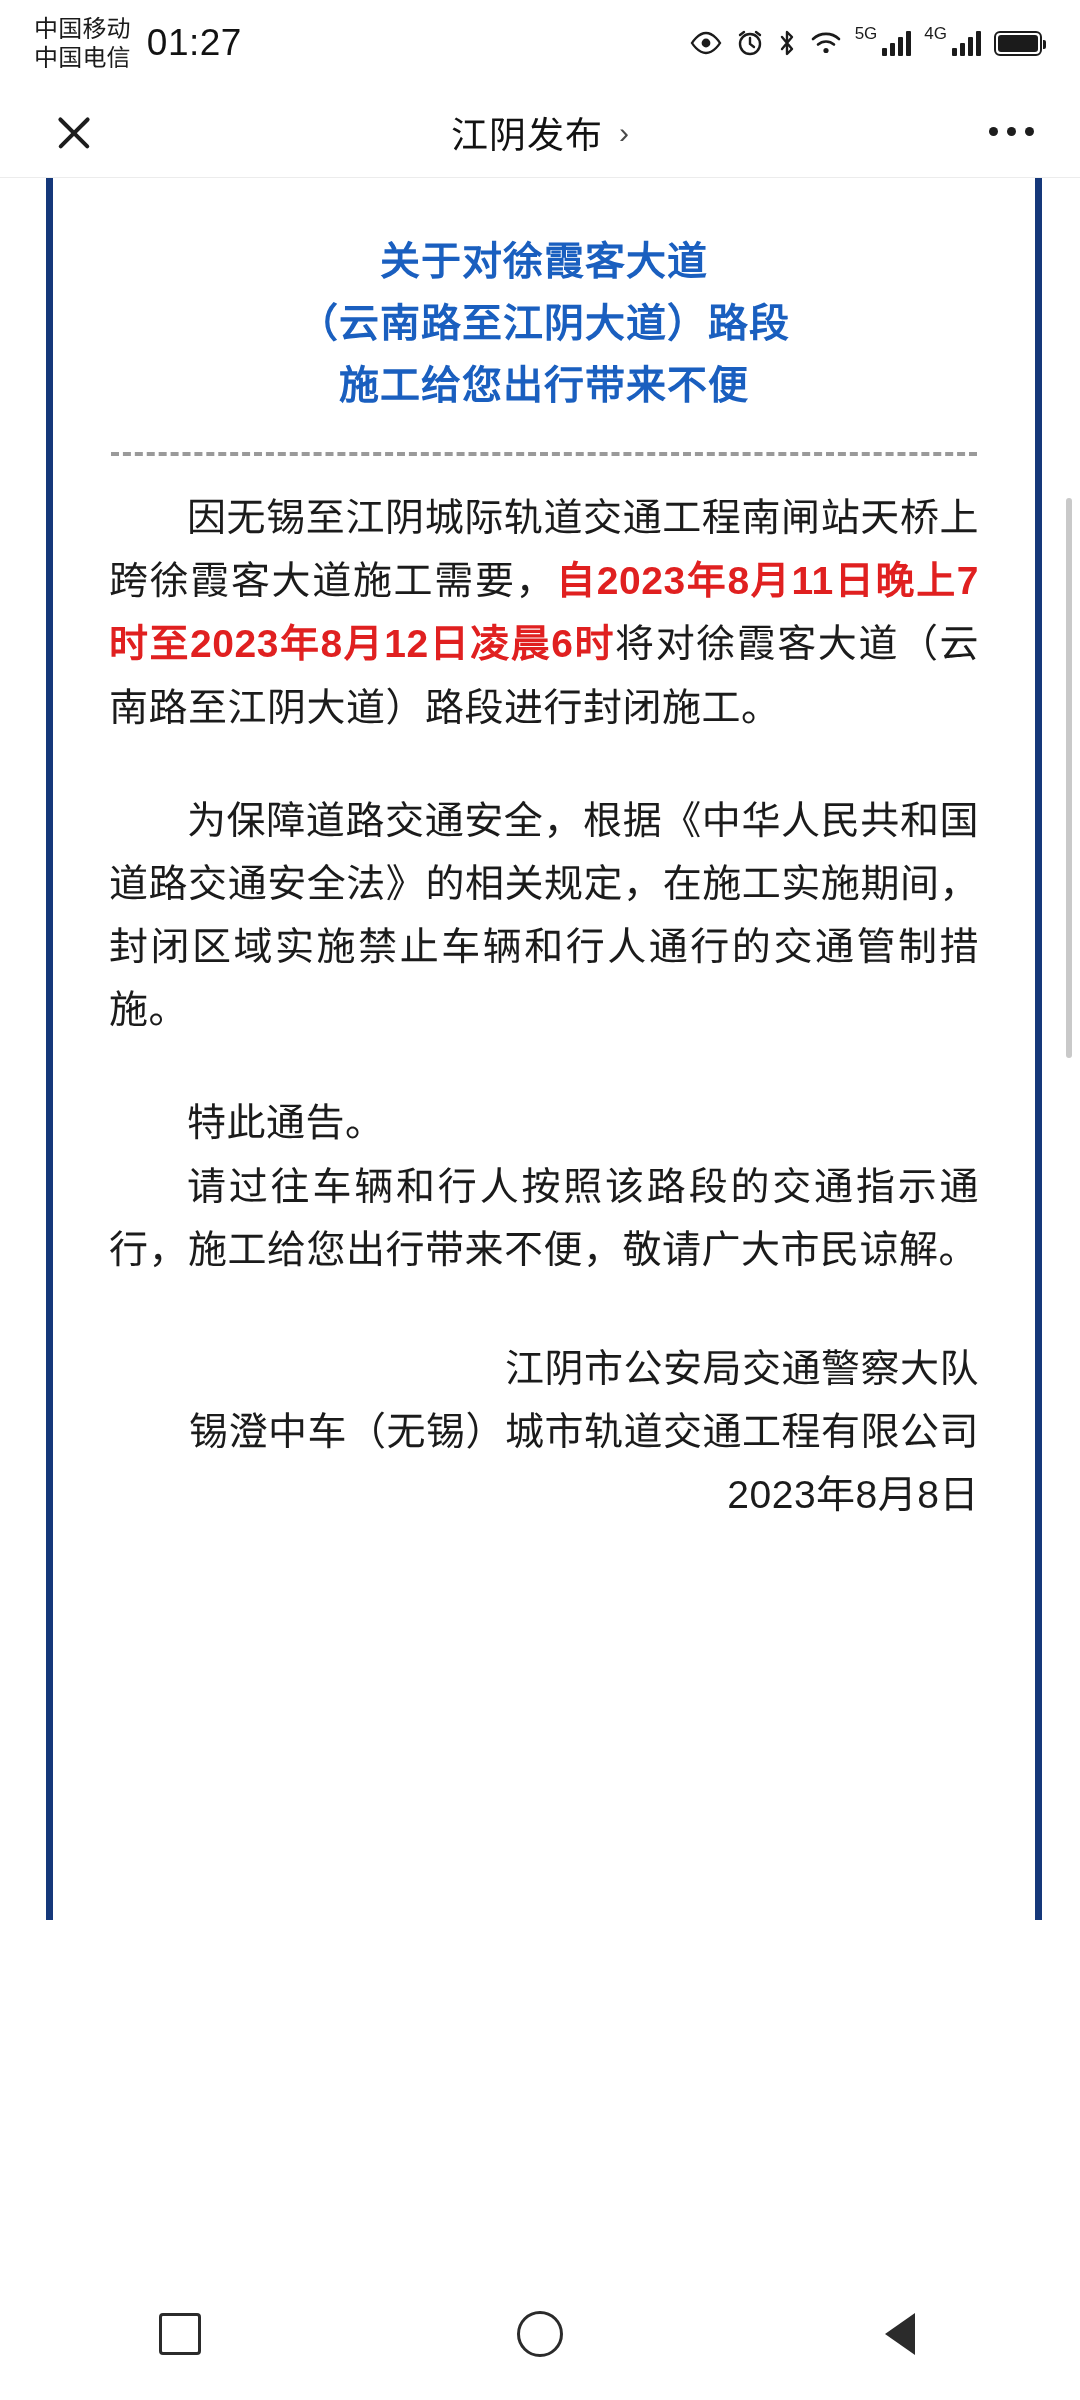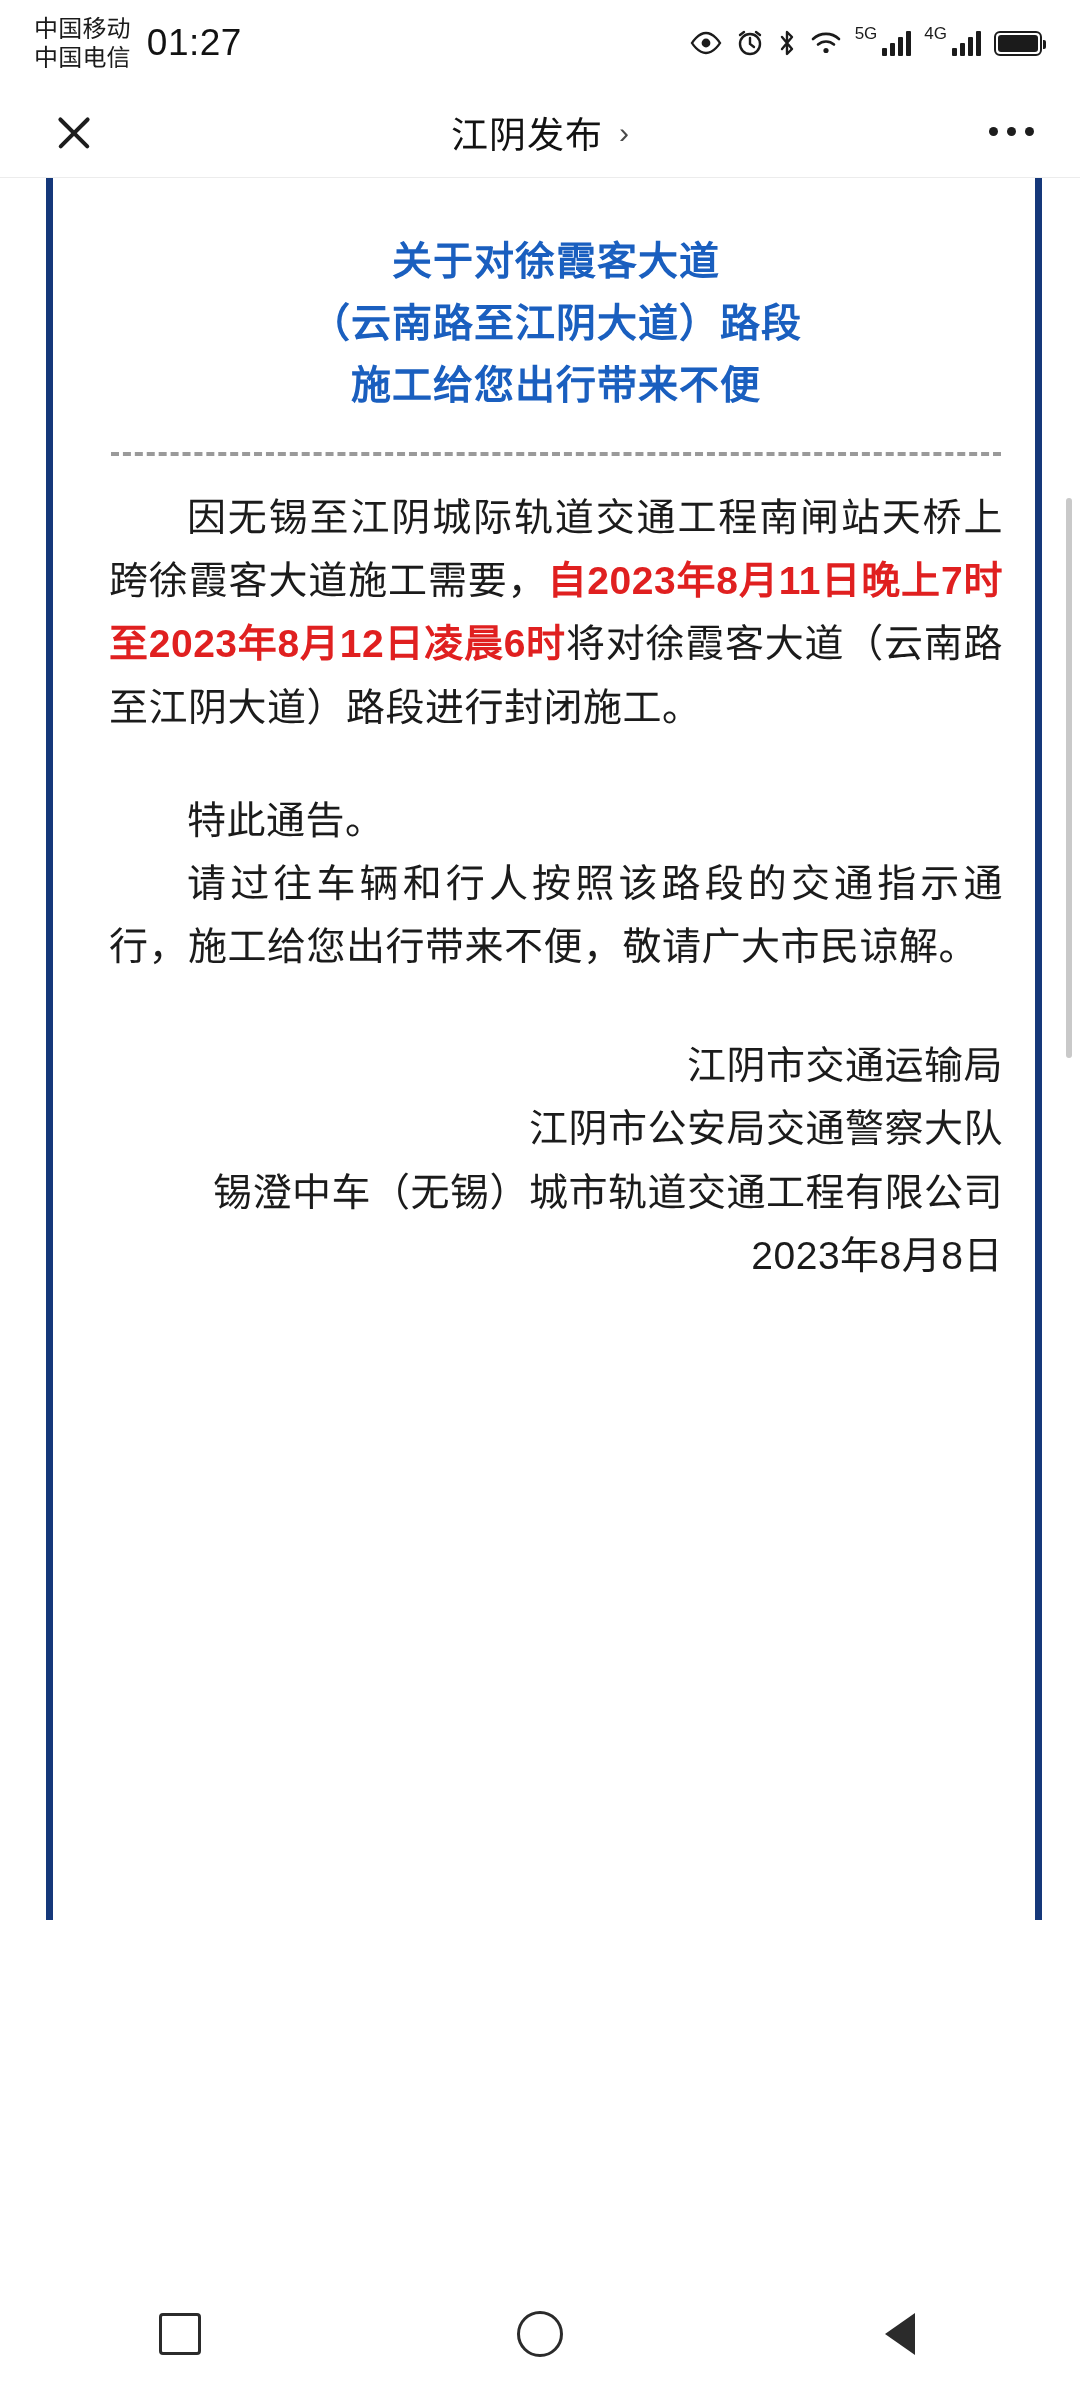--- a/index.html
+++ b/index.html
@@ -175,21 +175,21 @@
     overflow: hidden;
     background: #fff;
   }
   .card {
     position: relative;
     margin: 0 38px 0 46px;
     border-left: 7px solid #15387a;
     border-right: 7px solid #15387a;
     min-height: 1742px;
     box-sizing: border-box;
-    padding: 52px 32px 0 56px;
+    padding: 52px 56px 0 56px;
   }
   .doc-title {
     text-align: center;
     color: #1a5fbf;
     font-weight: bold;
     font-size: 40px;
     line-height: 1.55;
     letter-spacing: 1px;
   }
   .divider {
@@ -343,27 +343,27 @@
     <div class="doc-title">
       <div>关于对徐霞客大道</div>
       <div>（云南路至江阴大道）路段</div>
       <div>施工给您出行带来不便</div>
     </div>
 
     <div class="divider"></div>
 
     <p class="para"><span>因无锡至江阴城际轨道交通工程南闸站天桥上跨徐霞客大道施工需要，</span><span class="hl">自2023年8月11日晚上7时至2023年8月12日凌晨6时</span><span>将对徐霞客大道（云南路至江阴大道）路段进行封闭施工。</span></p>
 
+    <p class="para">为保障道路交通安全，根据《中华人民共和国道路交通安全法》的相关规定，在施工实施期间，封闭区域实施禁止车辆和行人通行的交通管制措施。</p>
 
     <p class="para no-bottom">特此通告。</p>
 
     <p class="para">请过往车辆和行人按照该路段的交通指示通行，施工给您出行带来不便，敬请广大市民谅解。</p>
 
     <div class="sign">
-      <div>江阴市交通运输局</div>
       <div>江阴市公安局交通警察大队</div>
       <div>锡澄中车（无锡）城市轨道交通工程有限公司</div>
       <div>2023年8月8日</div>
     </div>
 
   </div>
   <div class="scrollbar"></div>
 </div>
 
 <div class="navbar">

